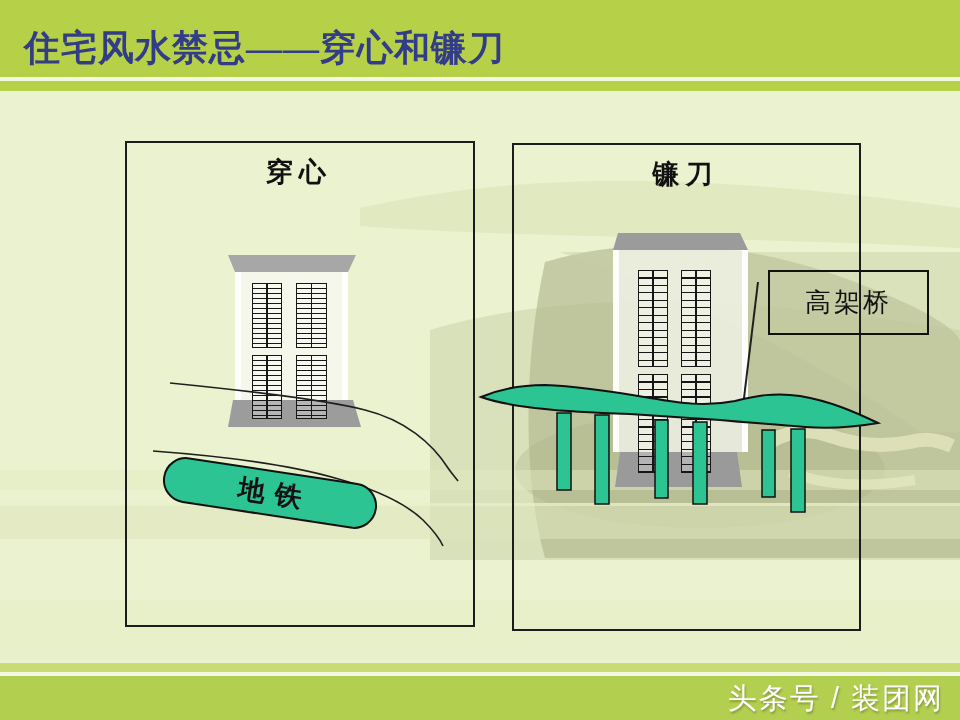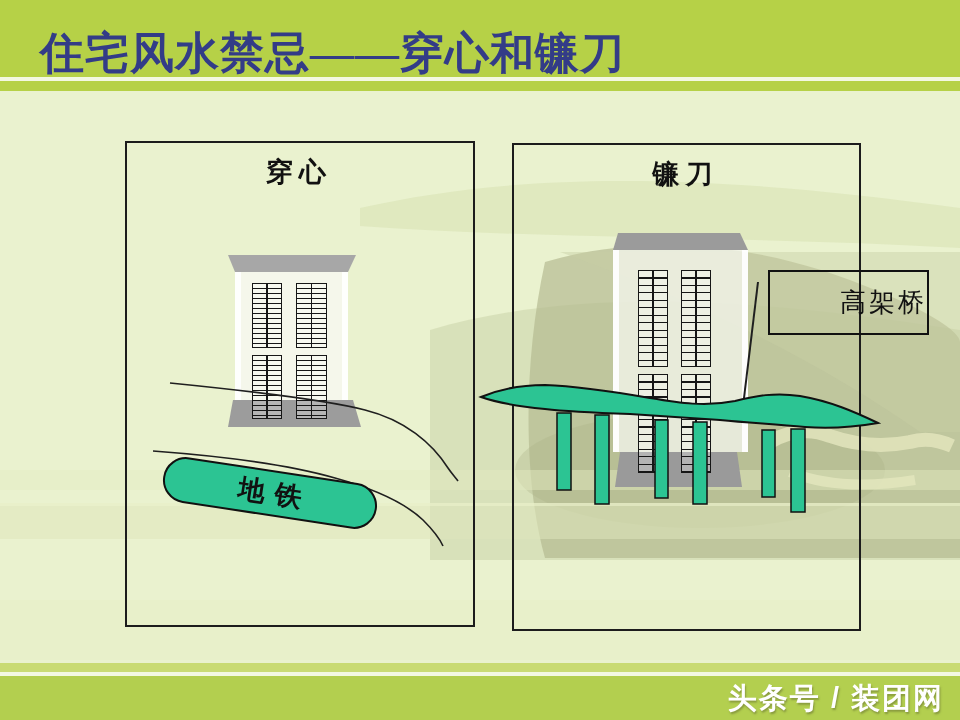--- a/index.html
+++ b/index.html
@@ -6,29 +6,29 @@
   .slide{
     position:relative;width:960px;height:720px;overflow:hidden;
     background:var(--body-green,#eaf2cf);
     font-family:"Liberation Serif","DejaVu Serif",serif;
   }
   
   .hdr{position:absolute;left:0;top:0;width:960px;height:77px;background:var(--header-green,#b6d147);}
   .hdr-line{position:absolute;left:0;top:77px;width:960px;height:4px;background:#f3f8e2;}
   .hdr-band{position:absolute;left:0;top:81px;width:960px;height:10px;background:var(--header-green,#b6d147);}
   .slide-title{
-    position:absolute;left:40px;top:24px;font-size:44px;font-weight:bold;
+    position:absolute;left:24px;top:24px;font-size:36px;font-weight:bold;
     color:var(--title-navy,#333c87);letter-spacing:1px;white-space:nowrap;
   }
   .ftr-band{position:absolute;left:0;top:663px;width:960px;height:9px;background:#c9db74;}
   .ftr-line{position:absolute;left:0;top:672px;width:960px;height:4px;background:#f3f8e2;}
   .ftr{position:absolute;left:0;top:676px;width:960px;height:44px;background:var(--footer-green,#b3cf4f);}
   .watermark{
     position:absolute;right:16px;top:676px;height:36px;line-height:44px;
-    font-size:29px;font-weight:700;color:#ffffff;letter-spacing:2px;
+    font-size:29px;font-weight:400;color:#ffffff;letter-spacing:2px;
     text-shadow:1px 2px 2px rgba(100,110,50,.55);
     font-family:"Liberation Sans","DejaVu Sans",sans-serif;
   }
   
   .layer{position:absolute;left:0;top:0;width:960px;height:720px;pointer-events:none;}
   
   .panel{position:absolute;border:2px solid #1c1c1c;background:transparent;}
   .panel.left{left:125px;top:141px;width:346px;height:482px;}
   .panel.right{left:512px;top:143px;width:345px;height:484px;}
   .panel-title{
@@ -57,21 +57,21 @@
     position:absolute;left:162px;top:470px;width:212px;height:42px;
     background:var(--teal,#2cc493);border:2px solid #111;border-radius:24px;
     transform:rotate(8.7deg);transform-origin:center;
     display:flex;align-items:center;justify-content:center;
   }
   .capsule-label{font-size:27px;font-weight:bold;color:#111;letter-spacing:10px;text-indent:10px;}
   
   .callout{
     position:absolute;left:768px;top:270px;width:161px;height:65px;
     border:2px solid #111;box-sizing:border-box;background:transparent;
-    display:flex;align-items:center;justify-content:flex-end;
+    display:flex;align-items:center;justify-content:center;
   }
   .callout-label{font-size:26px;color:#111;letter-spacing:3px;}
 </style>
 </head>
 <body>
 
 <div class="slide">
 
   <svg class="layer" viewBox="0 0 960 720">
     <path d="M360,208 C520,172 700,172 960,208 L960,248 C760,236 560,240 360,226 Z" fill="#d9e3b4" opacity="0.6"></path>

